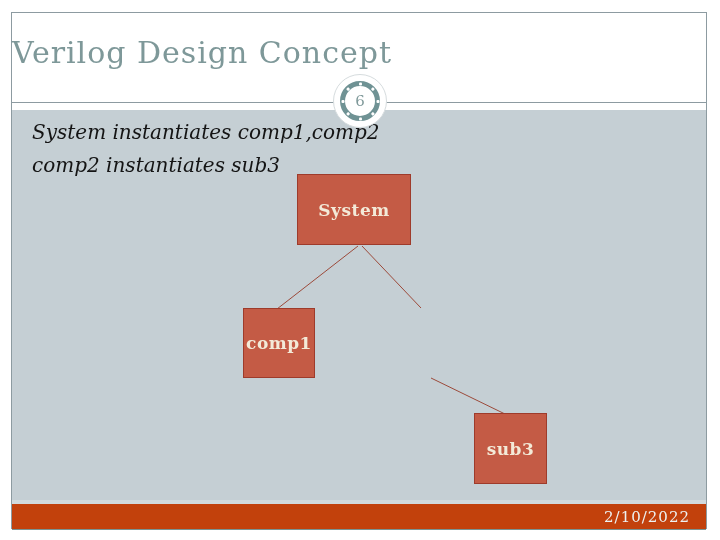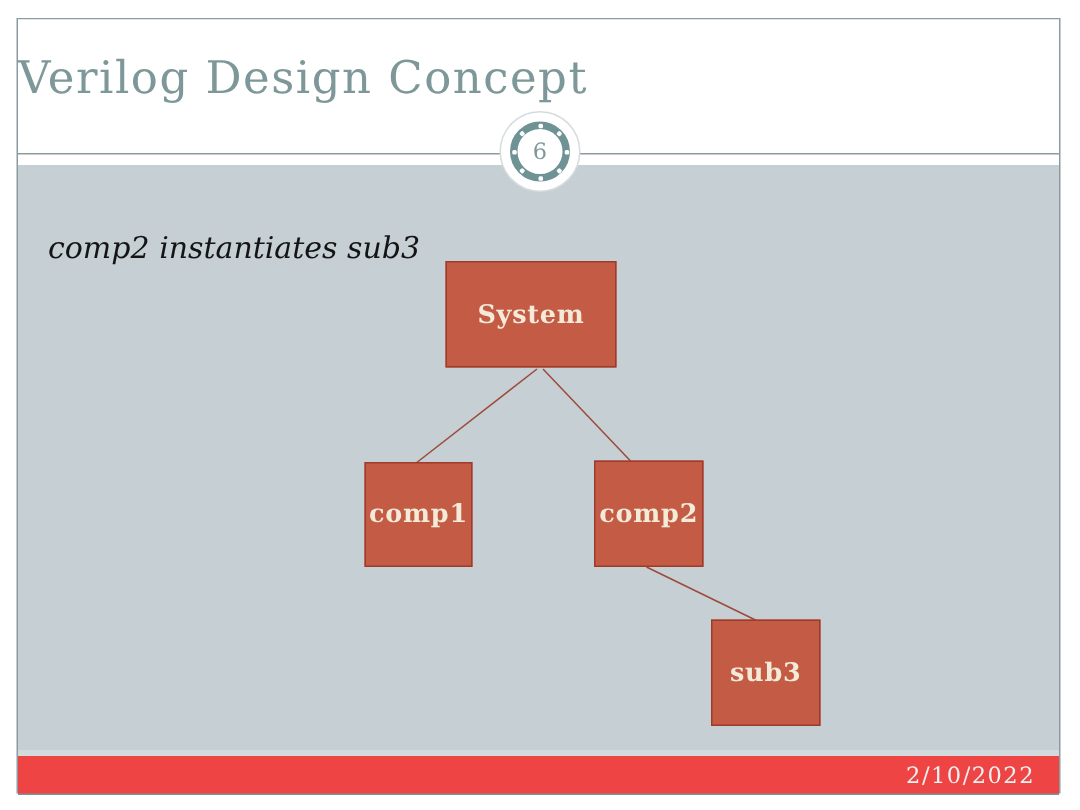--- a/index.html
+++ b/index.html
@@ -22,21 +22,21 @@
   .rule{
     position:absolute;left:0;top:89px;width:100%;height:1px;background:#8d9ba1;
   }
   .body-area{
     position:absolute;left:0;top:97px;width:100%;height:390px;background:#c5cfd4;
   }
   .prefooter{
     position:absolute;left:0;top:487px;width:100%;height:4px;background:#d2dadd;
   }
   .footer{
-    position:absolute;left:0;top:491px;width:100%;height:25px;background:#ef4444;
+    position:absolute;left:0;top:491px;width:100%;height:25px;background:#c2410c;
     border-bottom:1px solid #7a9493;box-sizing:content-box;
   }
   .date{
     position:absolute;right:16px;top:0;height:25px;line-height:26px;
     font-size:15px;color:#edf2f2;letter-spacing:1px;
   }
   
   .badge-outer{
     position:absolute;left:333px;top:74px;width:54px;height:54px;border-radius:50%;
     background:#ffffff;border:1px solid #d6dcde;box-sizing:border-box;
@@ -89,31 +89,31 @@
 
     <div class="body-area"></div>
 
     <div class="prefooter"></div>
 
     <div class="footer">
       <span class="date">2/10/2022</span>
     </div>
   </div>
 
+  <div class="note l1">System instantiates comp1,comp2</div>
   <div class="note l2">comp2 instantiates sub3</div>
 
   <svg class="edges" viewBox="0 0 720 540" xmlns="http://www.w3.org/2000/svg">
     <line x1="358" y1="246" x2="277" y2="309" stroke="#9c4a3a" stroke-width="1"></line>
     <line x1="362" y1="246" x2="421" y2="308" stroke="#9c4a3a" stroke-width="1"></line>
     <line x1="431" y1="378" x2="505" y2="414" stroke="#9c4a3a" stroke-width="1"></line>
   </svg>
 
   <div class="node system">System</div>
   <div class="node comp1">comp1</div>
-  <div class="node comp2">comp2</div>
   <div class="node sub3">sub3</div>
 
   <div class="badge-outer">
     <div class="badge-ring">
       <span class="notch" style="transform:rotate(0deg) translate(17.5px);"></span>
       <span class="notch" style="transform:rotate(45deg) translate(17.5px);"></span>
       <span class="notch" style="transform:rotate(90deg) translate(17.5px);"></span>
       <span class="notch" style="transform:rotate(135deg) translate(17.5px);"></span>
       <span class="notch" style="transform:rotate(180deg) translate(17.5px);"></span>
       <span class="notch" style="transform:rotate(225deg) translate(17.5px);"></span>

